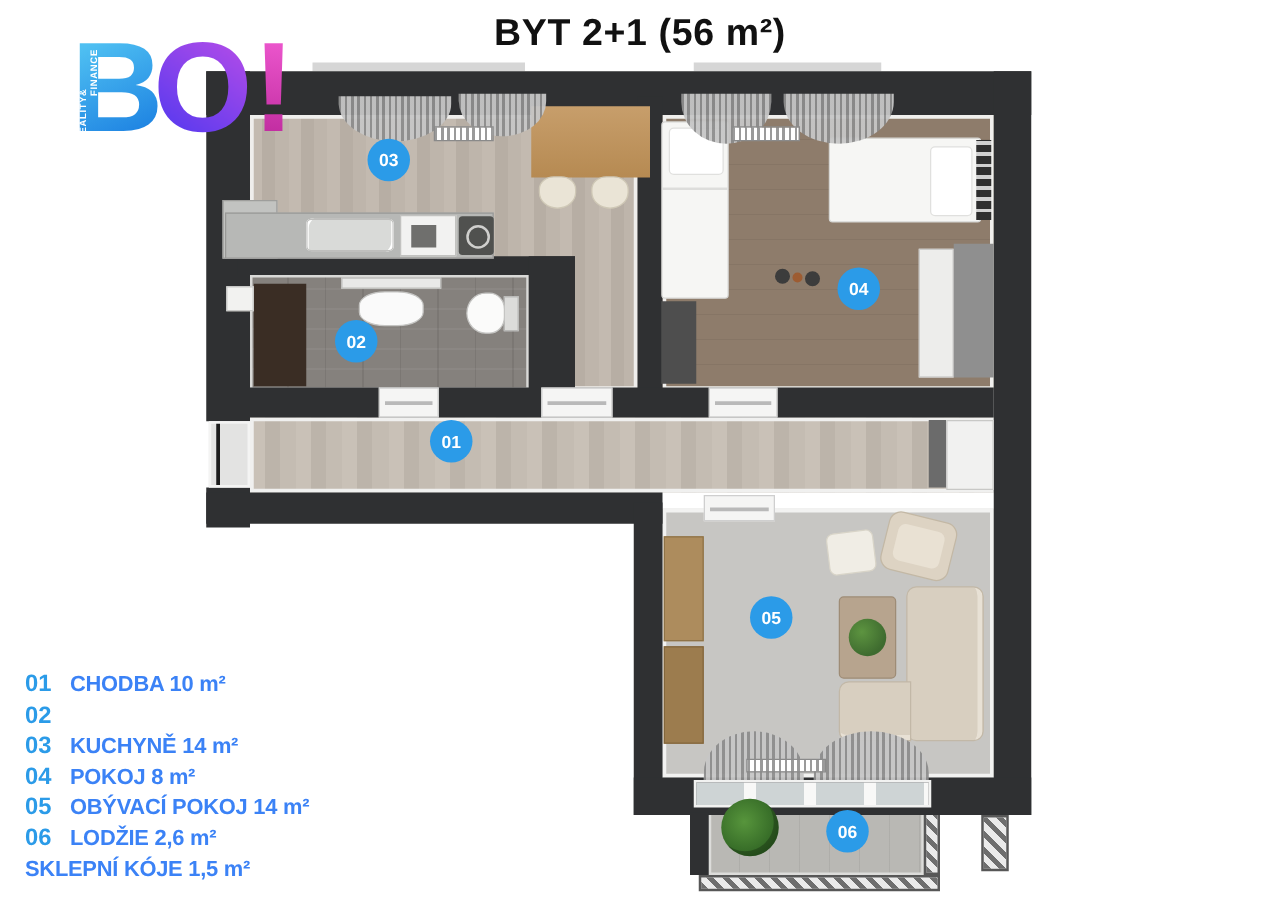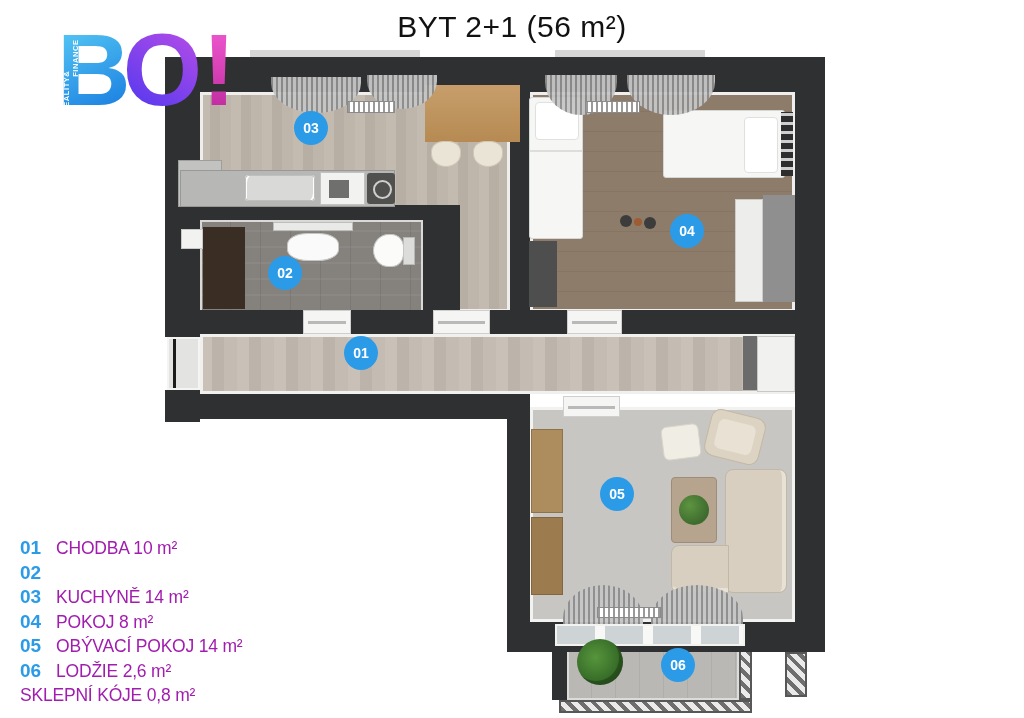--- a/index.html
+++ b/index.html
@@ -1,20 +1,20 @@
 <!DOCTYPE html>
 <html><head>
 <meta charset="utf-8">
 <style>
   html,body{margin:0;padding:0;background:#ffffff;}
   body{font-family:"Liberation Sans",sans-serif;}
   .canvas{position:relative;width:1024px;height:718px;background:#fff;overflow:hidden;}
 
   .title{position:absolute;left:0;top:10px;width:1024px;text-align:center;
-         font-size:30px;font-weight:normal;color:#111;letter-spacing:0.5px;}
+         font-size:30px;font-weight:bold;color:#111;letter-spacing:0.5px;}
 
   
   .logo{position:absolute;left:57px;top:30px;display:flex;align-items:flex-start;z-index:50;}
   .logo-letter{font-weight:bold;line-height:80px;font-size:102px;
                -webkit-background-clip:text;background-clip:text;color:transparent;}
   .logo-b{background-image:linear-gradient(155deg,#4fc0f2 10%,#1e83e2 90%);
           -webkit-background-clip:text;background-clip:text;}
   .logo-o{background-image:linear-gradient(215deg,#a94ae9 15%,#5f3bee 85%);
           -webkit-background-clip:text;background-clip:text;margin-left:-8px;}
   .logo-x{background-image:linear-gradient(185deg,#ee58cf,#bf2b9e);
@@ -53,21 +53,21 @@
 
   .badge{position:absolute;width:34px;height:34px;border-radius:50%;background:#2b9be8;
          color:#fff;font-size:14px;font-weight:bold;display:flex;align-items:center;justify-content:center;z-index:40;}
 
   .furn{position:absolute;box-sizing:border-box;}
 
   
   .legend{position:absolute;left:20px;top:537px;z-index:60;}
   .legend-row{display:flex;align-items:baseline;height:24.6px;}
   .legend-num{color:#2b9be8;font-weight:bold;font-size:19px;width:36px;flex:0 0 36px;}
-  .legend-label{color:#a21caf;font-weight:normal;font-size:17.5px;letter-spacing:-0.2px;white-space:nowrap;}
+  .legend-label{color:#3b82f6;font-weight:bold;font-size:17.5px;letter-spacing:-0.2px;white-space:nowrap;}
 </style>
 </head>
 <body>
 
 <div class="canvas">
 
   <div class="title">BYT 2+1 (56 m²)</div>
 
   <div class="logo">
     <span class="logo-letter logo-b">B</span>
@@ -201,17 +201,17 @@
     </div>
     <div class="legend-row">
       <span class="legend-num">05</span>
       <span class="legend-label">OBÝVACÍ POKOJ 14 m²</span>
     </div>
     <div class="legend-row">
       <span class="legend-num">06</span>
       <span class="legend-label">LODŽIE 2,6 m²</span>
     </div>
     <div class="legend-row">
-      <span class="legend-label">SKLEPNÍ KÓJE 0,8 m²</span>
+      <span class="legend-label">SKLEPNÍ KÓJE 1,5 m²</span>
     </div>
   </div>
 
 </div>
 
 </body></html>

